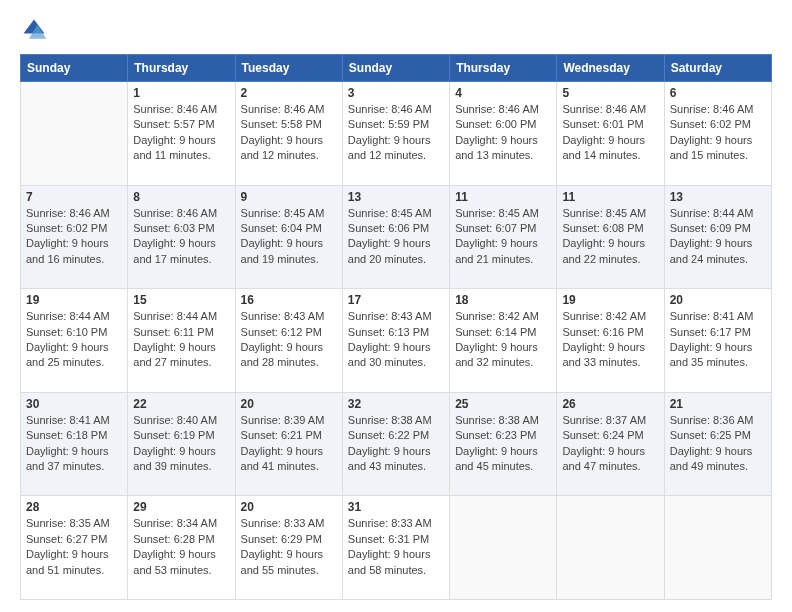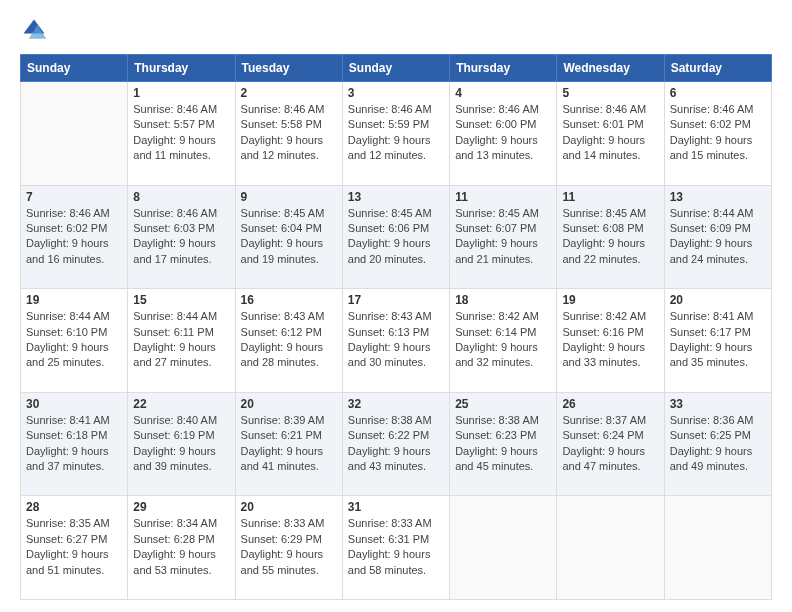--- a/index.html
+++ b/index.html
@@ -249,21 +249,21 @@
           </td>
           <td>
             <span class="day-number">25</span>
             <div class="day-info">Sunrise: 8:38 AM<br>Sunset: 6:23 PM<br>Daylight: 9 hours and 45 minutes.</div>
           </td>
           <td>
             <span class="day-number">26</span>
             <div class="day-info">Sunrise: 8:37 AM<br>Sunset: 6:24 PM<br>Daylight: 9 hours and 47 minutes.</div>
           </td>
           <td>
-            <span class="day-number">33</span>
+            <span class="day-number">21</span>
             <div class="day-info">Sunrise: 8:36 AM<br>Sunset: 6:25 PM<br>Daylight: 9 hours and 49 minutes.</div>
           </td>
         </tr>
         <tr>
           <td>
             <span class="day-number">28</span>
             <div class="day-info">Sunrise: 8:35 AM<br>Sunset: 6:27 PM<br>Daylight: 9 hours and 51 minutes.</div>
           </td>
           <td>
             <span class="day-number">29</span>

